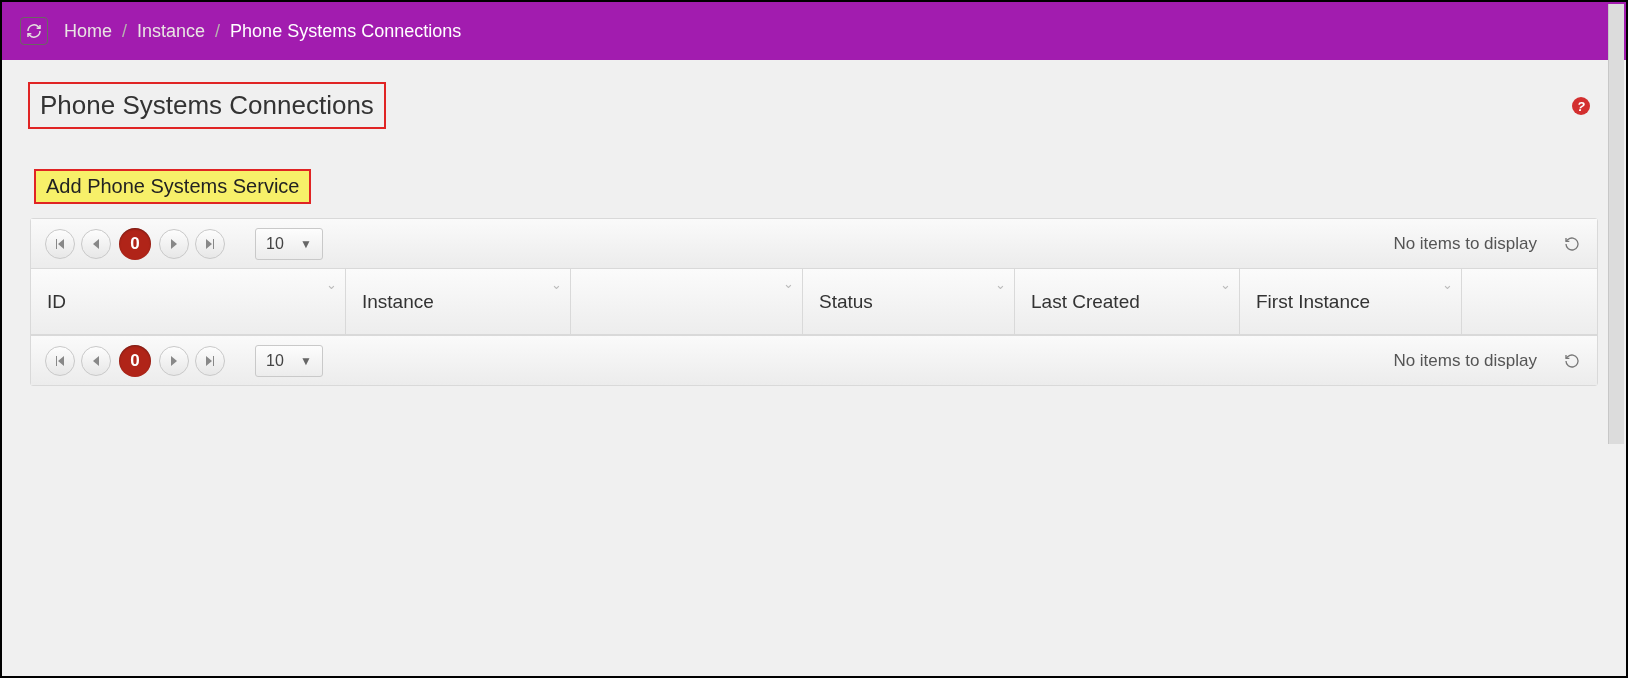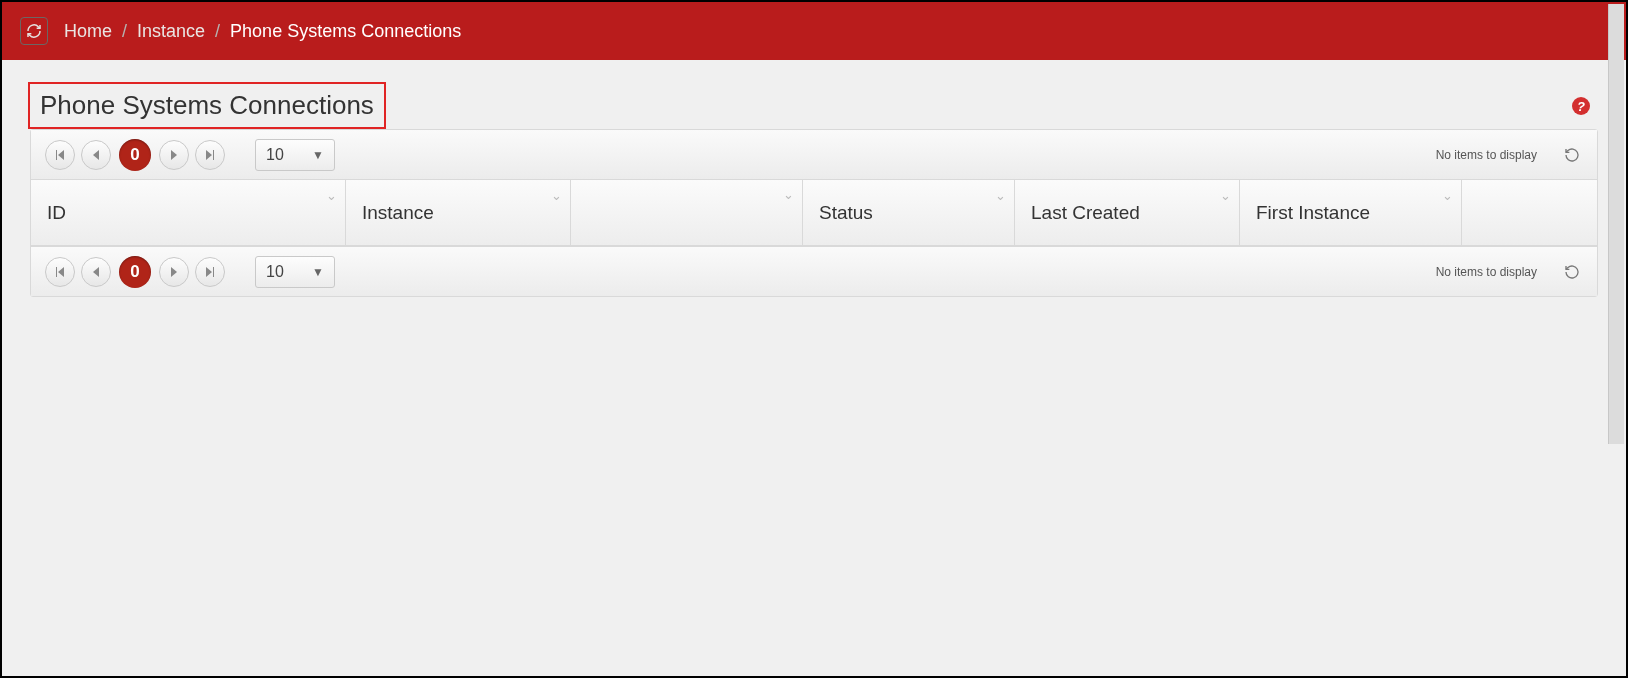--- a/index.html
+++ b/index.html
@@ -10,21 +10,21 @@
     color: #333;
     width: 1628px;
     height: 678px;
     position: relative;
     overflow: hidden;
     border: 2px solid #000;
   }
 
   
   .topbar {
-    background: #b91c1c;
+    background: #a21caf;
     height: 58px;
     display: flex;
     align-items: center;
     padding: 0 18px;
     color: #d7d3d1;
     font-size: 18px;
   }
   .topbar .refresh {
     width: 28px; height: 28px;
     border: 1px solid #6c6664;
@@ -116,34 +116,34 @@
     color: #fff;
     font-size: 17px;
     font-weight: 600;
     display: flex; align-items: center; justify-content: center;
     margin: 0 2px;
     box-shadow: inset 0 1px 2px rgba(0,0,0,.35);
   }
 
   .pagesize {
     margin-left: 24px;
-    width: 80px; height: 32px;
+    width: 68px; height: 32px;
     border: 1px solid #c9c9c9;
     border-radius: 3px;
     background: linear-gradient(#fdfdfd, #ececec);
     display: flex; align-items: center; justify-content: space-between;
     padding: 0 10px;
     font-size: 16px; color: #444;
     cursor: pointer;
   }
   .pagesize .caret { color: #666; font-size: 12px; }
 
   .pager-spacer { flex: 1; }
 
-  .pager-msg { color: #555; font-size: 12px; margin-right: 18px; margin-left: 8px; }
+  .pager-msg { color: #555; font-size: 17px; margin-right: 18px; margin-left: 8px; }
 
   .reload {
     width: 22px; height: 22px;
     display: flex; align-items: center; justify-content: center;
     color: #777; cursor: pointer;
   }
   .reload svg { width: 16px; height: 16px; }
 
   
   .headers {
@@ -206,20 +206,23 @@
   <span class="sep">/</span>
   <span class="crumb current">Phone Systems Connections</span>
 </div>
 
 <div class="content">
 
   <h1 class="page-title">Phone Systems Connections</h1>
 
   <div class="help-icon">?</div>
 
+  <div class="add-btn-wrap">
+    <span class="add-btn">Add Phone Systems Service</span>
+  </div>
 
   
   <div class="grid">
 
     <div class="pager">
       <div class="pbtn">
         <svg viewBox="0 0 10 10" fill="currentColor">
             <path d="M1 0h1v10H1zM9 0L3 5l6 5z"></path>
           </svg>
       </div>

